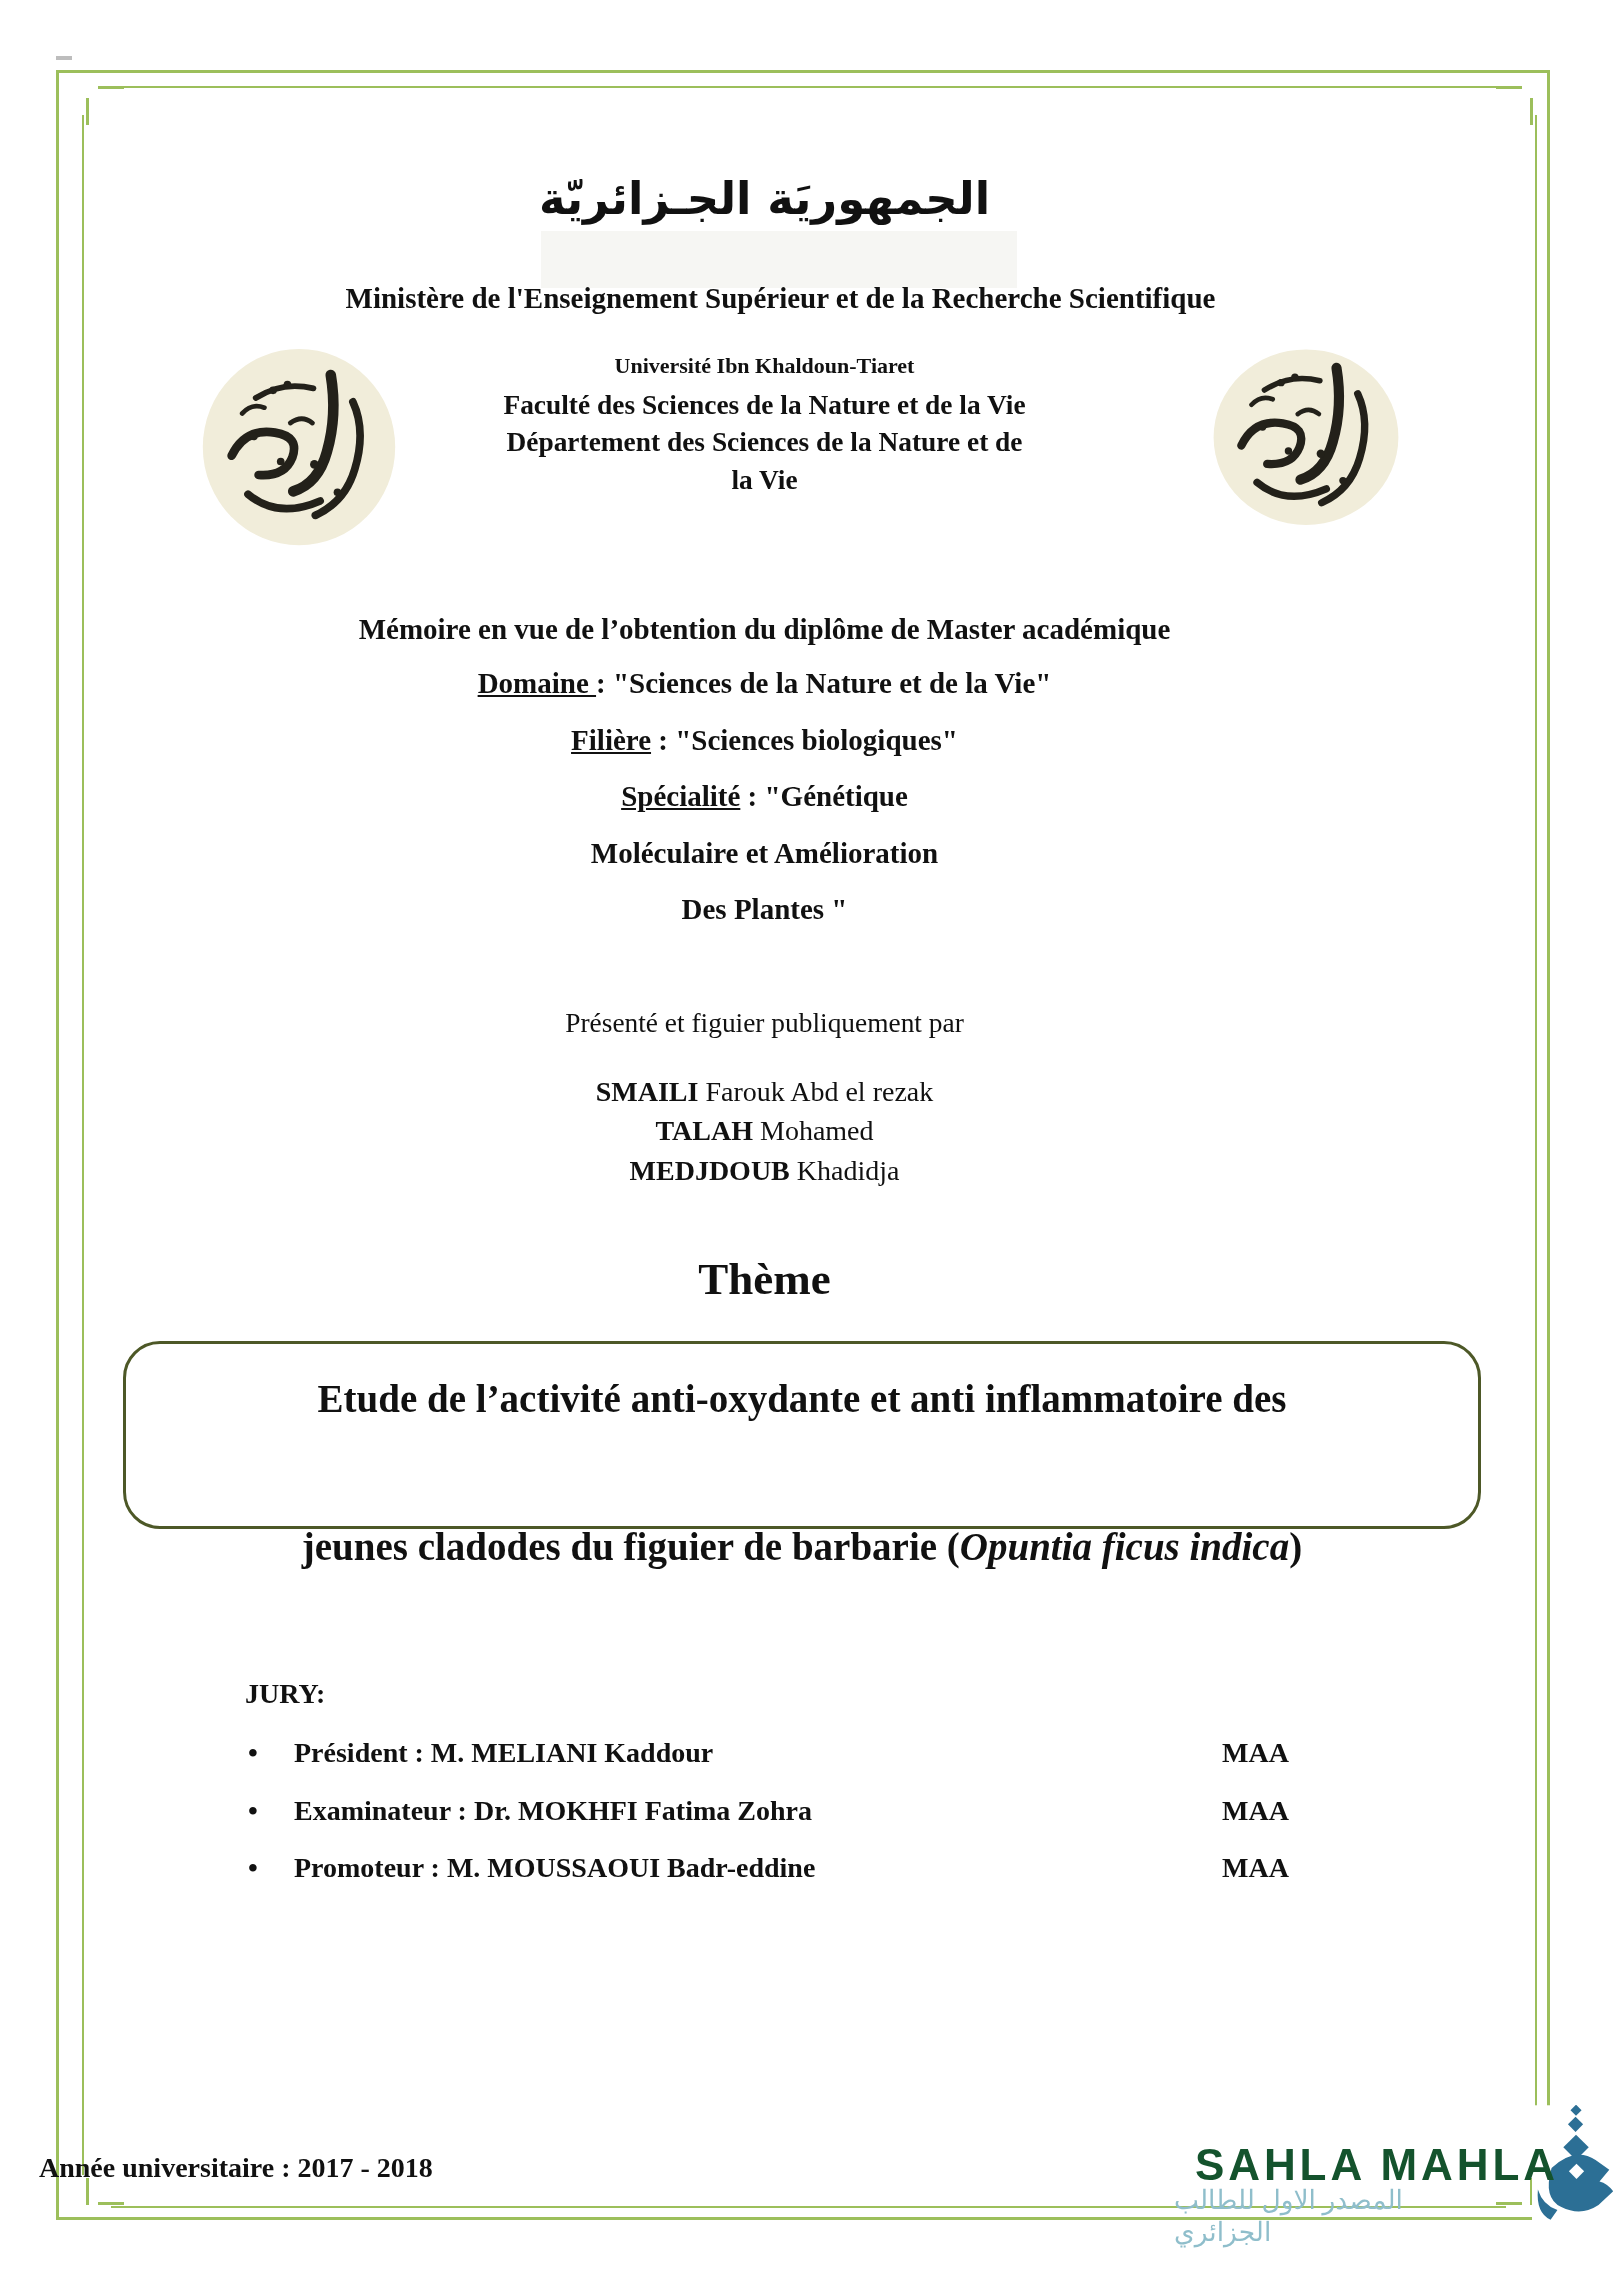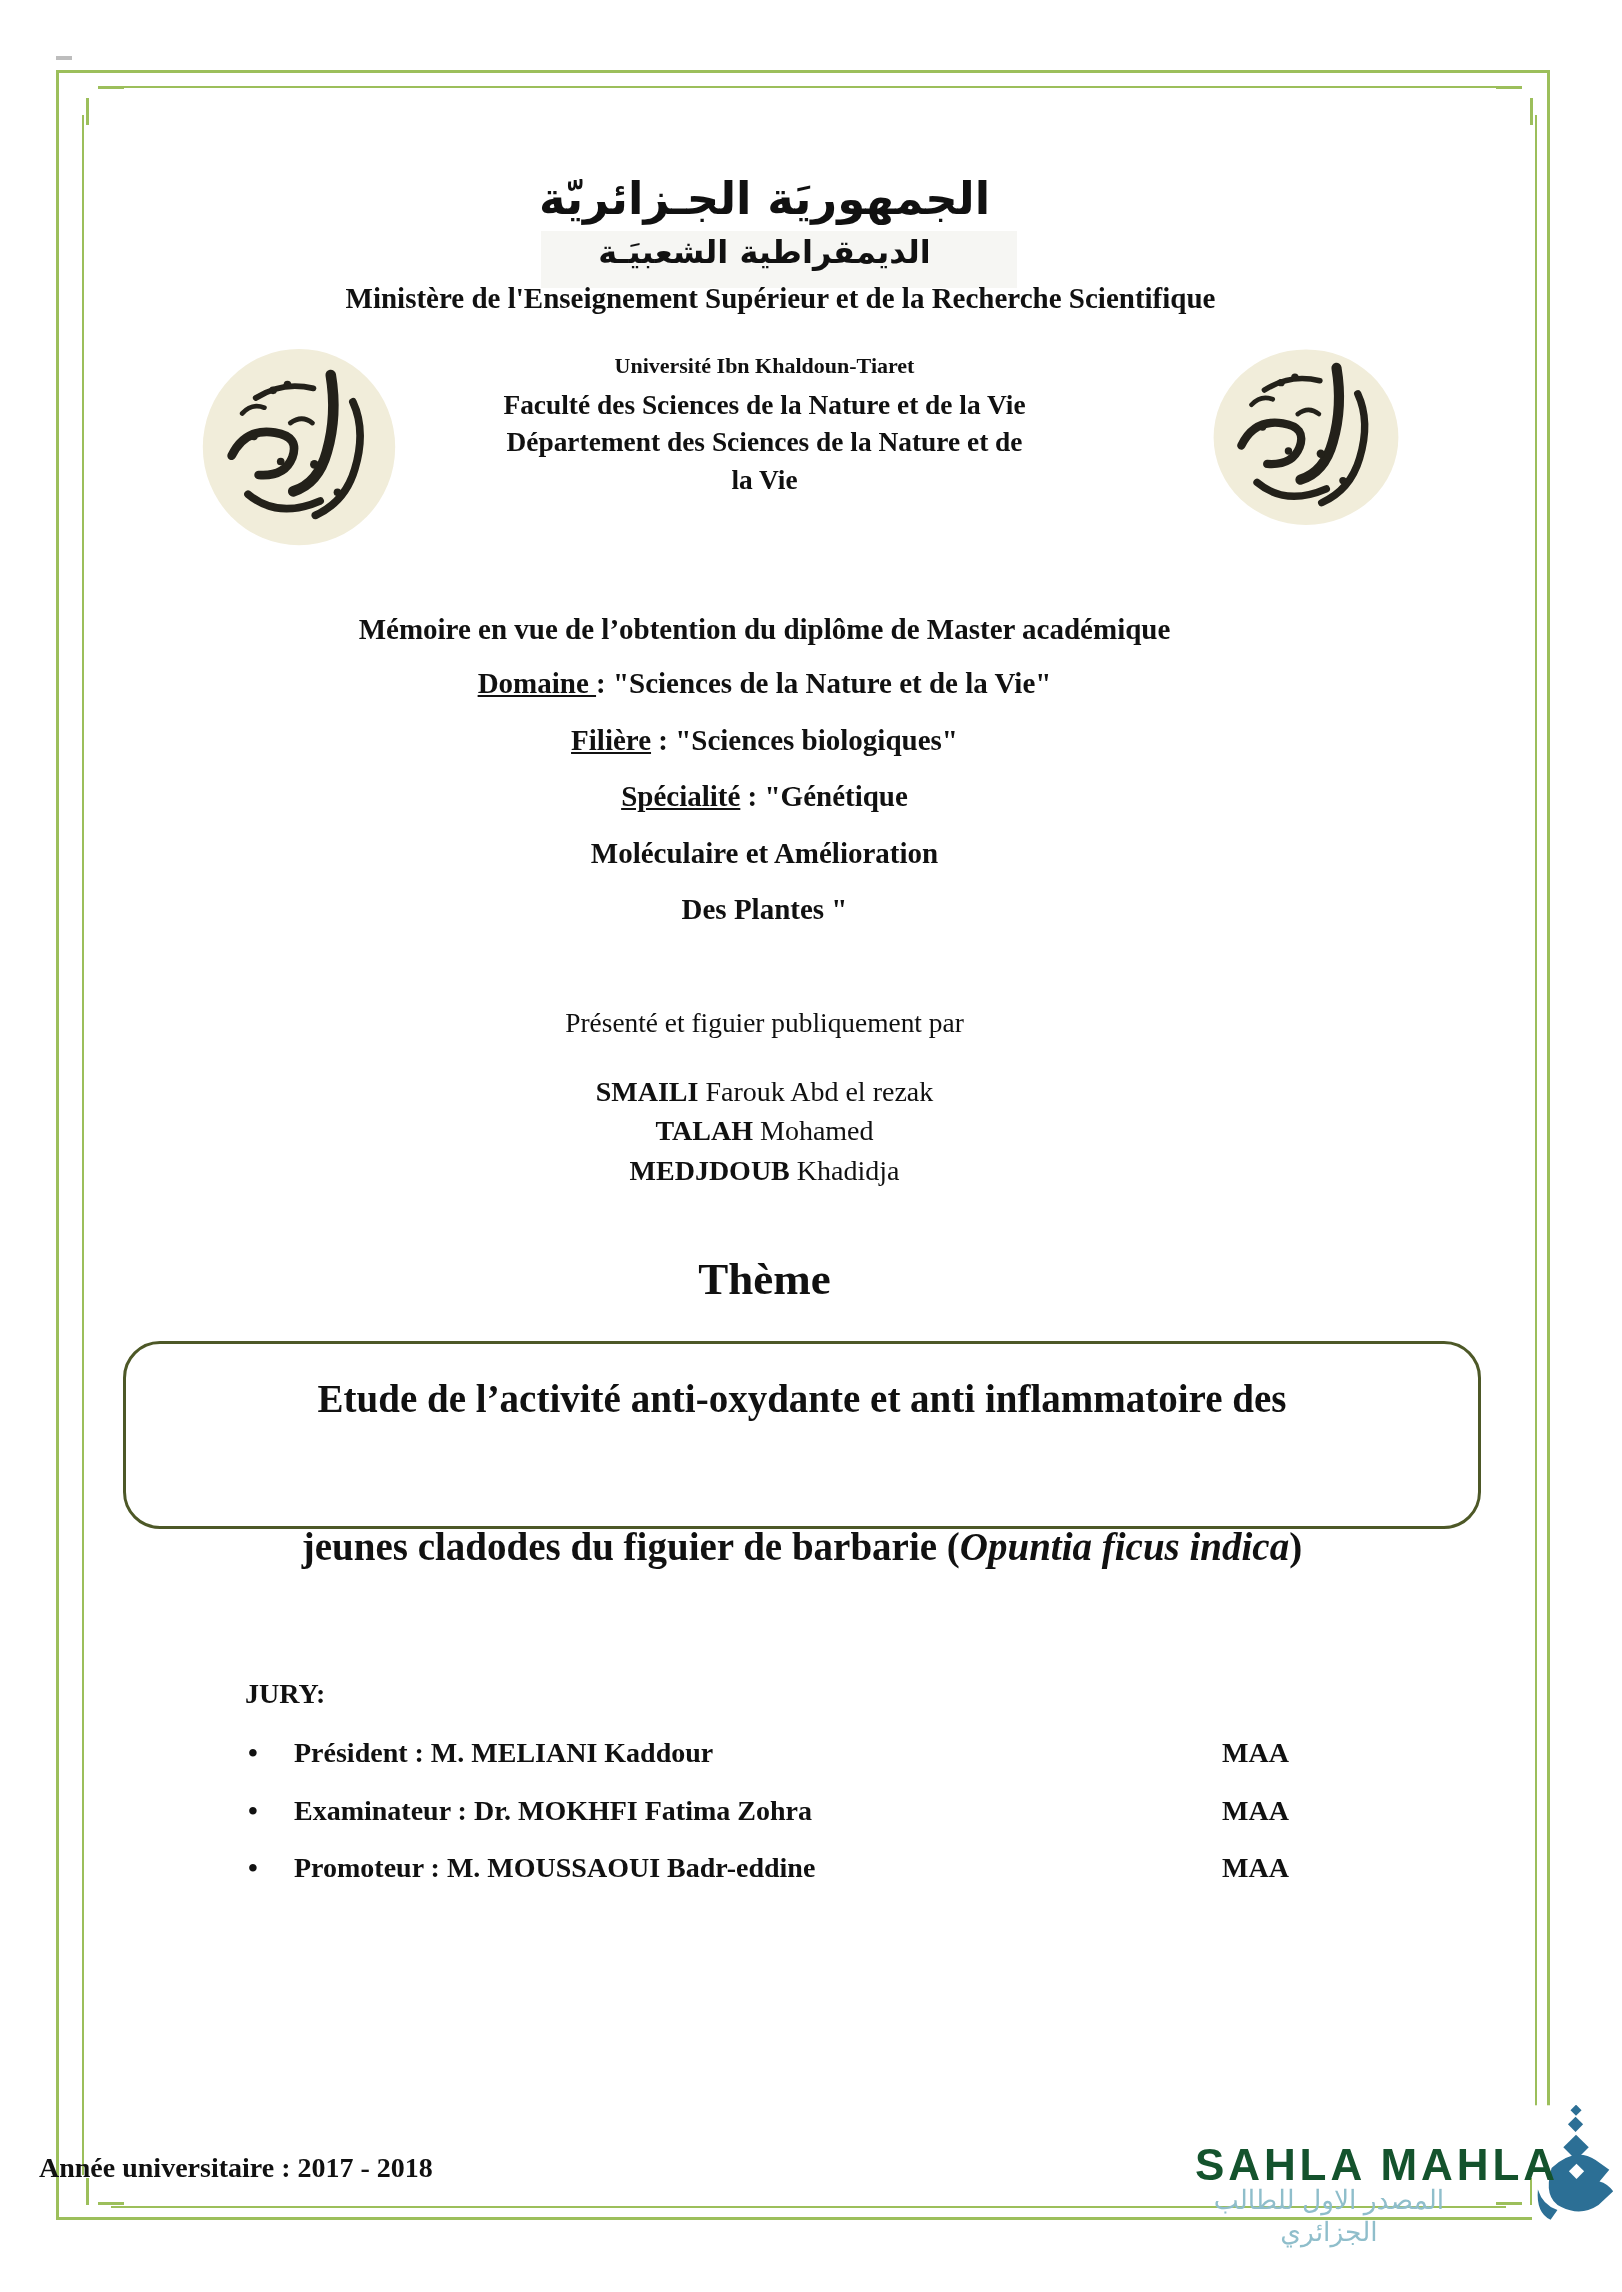--- a/index.html
+++ b/index.html
@@ -62,22 +62,22 @@
   .jury-heading { left:245px; top:1678px; font-size:28px; }
   .jury-bullet  { left:248px; font-size:28px; }
   .jury-label   { left:294px; font-size:28px; }
   .jury-grade   { left:1222px; font-size:28px; }
   .jr1 { top:1737px; } .jr2 { top:1795px; } .jr3 { top:1852px; }
 
   .footer-year { left:39px; width:1578px; top:2152px; font-size:28px; }
 
   .wm-brand { left:1171px; top:2140px; font-size:44px; font-weight:bold; letter-spacing:3.9px;
     font-family:"Liberation Sans","DejaVu Sans",sans-serif; color:#14532d; z-index:5;margin-left:24px; }
-  .wm-tagline { left:1174px; top:2184px; width:310px; font-size:26.5px; text-align:center;
-    direction:rtl; font-family:Liberation Sans, sans-serif; color:#8FBECB; z-index:5; }
+  .wm-tagline { left:1174px; top:2184px; width:310px; font-size:26.5px; text-align:left;
+    direction:rtl; font-family:Liberation Serif, serif; color:#8FBECB; z-index:5; }
   .wm-logo { left:1532px; top:2105px; width:90px; height:116px; z-index:4; }
 </style>
 </head>
 <body>
 
 <div class="page">
 
   <div class="abs frame-outer"></div>
   <div class="abs frame-inner"></div>
 
@@ -90,21 +90,20 @@
   <div class="abs dash-h" style="left:1496px;top:86px;"></div>
   <div class="abs dash-v" style="left:1530px;top:98px;"></div>
   <div class="abs dash-h" style="left:98px;top:2202px;"></div>
   <div class="abs dash-v" style="left:86px;top:2178px;"></div>
   <div class="abs dash-h" style="left:1496px;top:2202px;"></div>
   <div class="abs dash-v" style="left:1530px;top:2178px;"></div>
   <div class="abs artifact"></div>
 
   <div class="abs scan-shade"></div>
   <div class="abs center arabic ar1">الجمهوريَة الجـزائريّة</div>
-  <div class="abs center arabic ar2">الديمقراطية الشعبيَـة</div>
 
   <div class="abs center b ministry">Ministère de l'Enseignement Supérieur et de la Recherche Scientifique</div>
   <div class="abs center b university">Université Ibn Khaldoun-Tiaret</div>
   <div class="abs center b faculty">Faculté des Sciences de la Nature et de la Vie</div>
   <div class="abs center b dept1">Département des Sciences de la Nature et de</div>
   <div class="abs center b dept2">la Vie</div>
 
   <svg class="abs seal seal-left" viewBox="0 0 210 210">
     <ellipse cx="105" cy="103" rx="100" ry="102" fill="#f1edda"></ellipse>
     <g fill="none" stroke="#23211a" stroke-linecap="round">

